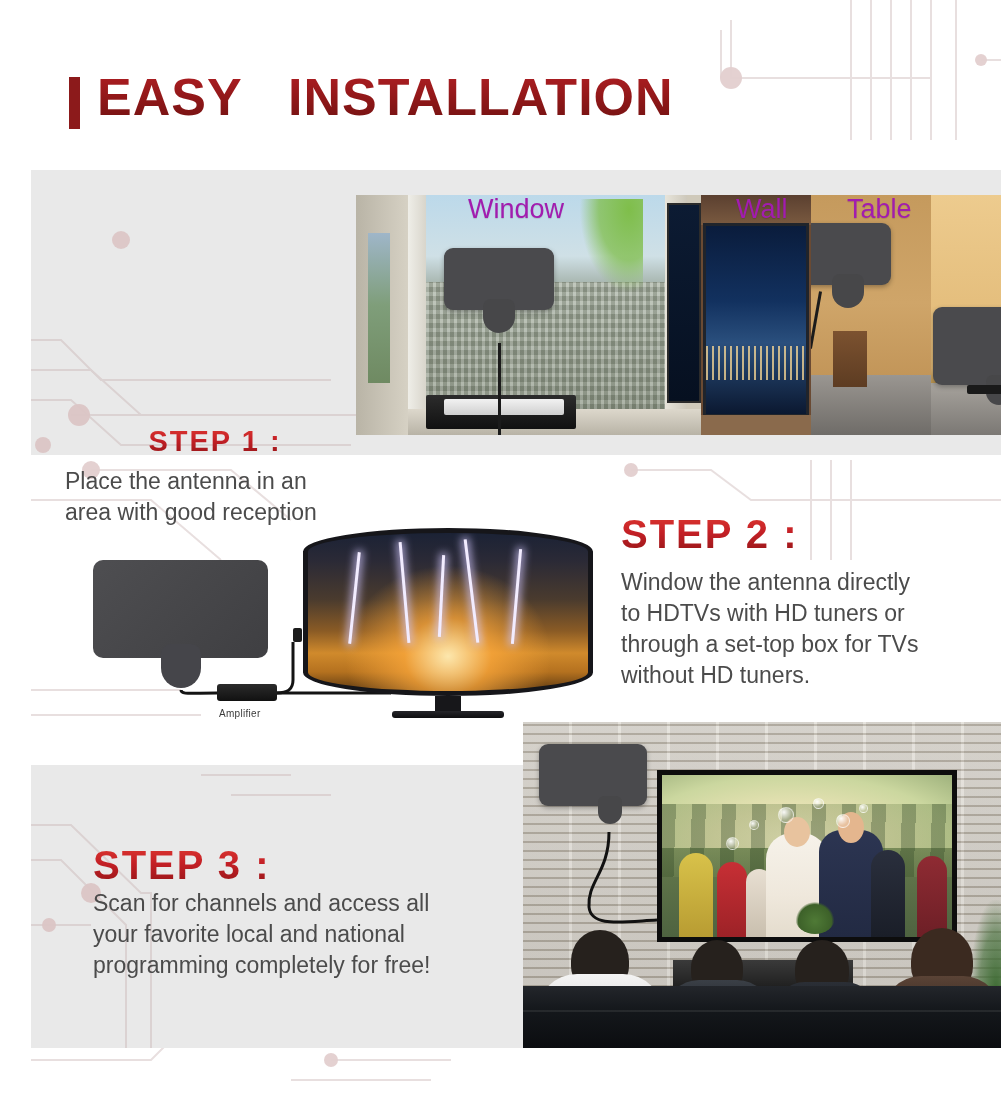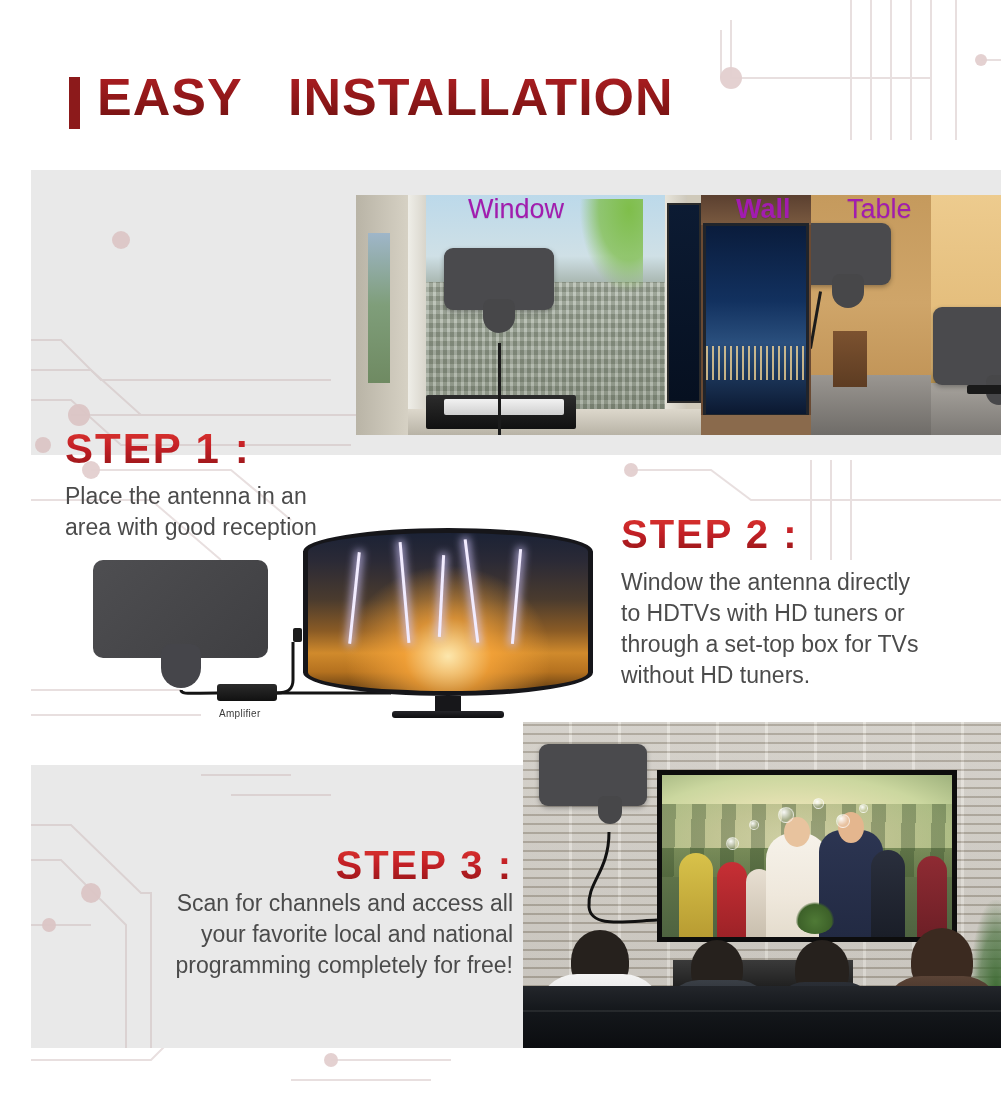--- a/index.html
+++ b/index.html
@@ -40,21 +40,21 @@
 
   
   .step-head {
     font-size:40px; font-weight:bold; letter-spacing:2px; white-space:pre;
     background:linear-gradient(180deg,#e03a32 0%, #c42026 45%, #8f1416 100%);
     -webkit-background-clip:text; background-clip:text; color:transparent;
   }
   .step-body { font-size:23px; line-height:31px; color:#4b4b4b; white-space:pre-line; }
 
   .step1-text { position:absolute; left:34px; top:255px; width:300px; }
-  .step1-text .step-head { font-size:42px; }
+  .step1-text .step-head { font-size:29px;text-align:center; }
   .step1-text .step-body { margin-top:8px; }
 
   .step2-text { position:absolute; left:590px; top:512px; width:400px; }
   .step2-text .step-body { margin-top:10px; }
 
   
   .strip { position:absolute; left:325px; top:195px; width:676px; height:240px; display:flex; overflow:hidden; }
   .panel { position:relative; height:100%; overflow:hidden; flex:none; }
 
   
@@ -297,21 +297,21 @@
       <div style="position:absolute; left:36px; top:190px; width:62px; height:9px; background:#1a1a1a; border-radius:2px;"></div>
     </div>
 
     <div class="panel p-tvr">
 
       <div class="tvr-base"></div>
     </div>
   </div>
 
   <div class="label-red" style="left:437px; top:194px;">Window</div>
-  <div class="label-red" style="left:705px; top:194px;font-weight:bold;">Wall</div>
+  <div class="label-red" style="left:705px; top:194px;">Wall</div>
   <div class="label-red" style="left:816px; top:194px;">Table</div>
 
   <div class="step2-text">
     <div class="step-head">STEP 2 :</div>
     <div class="step-body">Window the antenna directly
 to HDTVs with HD tuners or
 through a set-top box for TVs
 without HD tuners.</div>
   </div>
 
@@ -355,21 +355,21 @@
           <path d="M640 255 L760 255"></path>
         </g>
         <g fill="#dcc6c6" opacity=".95">
           <circle cx="60" cy="128" r="10"></circle>
           <circle cx="18" cy="160" r="7"></circle>
           <circle cx="652" cy="255" r="9"></circle>
         </g>
       </svg>
     </div>
 
-    <div style="position:absolute; left:62px; top:78px; width:420px;text-align:right;">
+    <div style="position:absolute; left:62px; top:78px; width:420px;">
       <div class="step-head">STEP 3 :</div>
       <div class="step-body">Scan for channels and access all
 your favorite local and national
 programming completely for free!</div>
     </div>
   </div>
 
   <div class="photo3">
     <div class="brick"></div>
 

